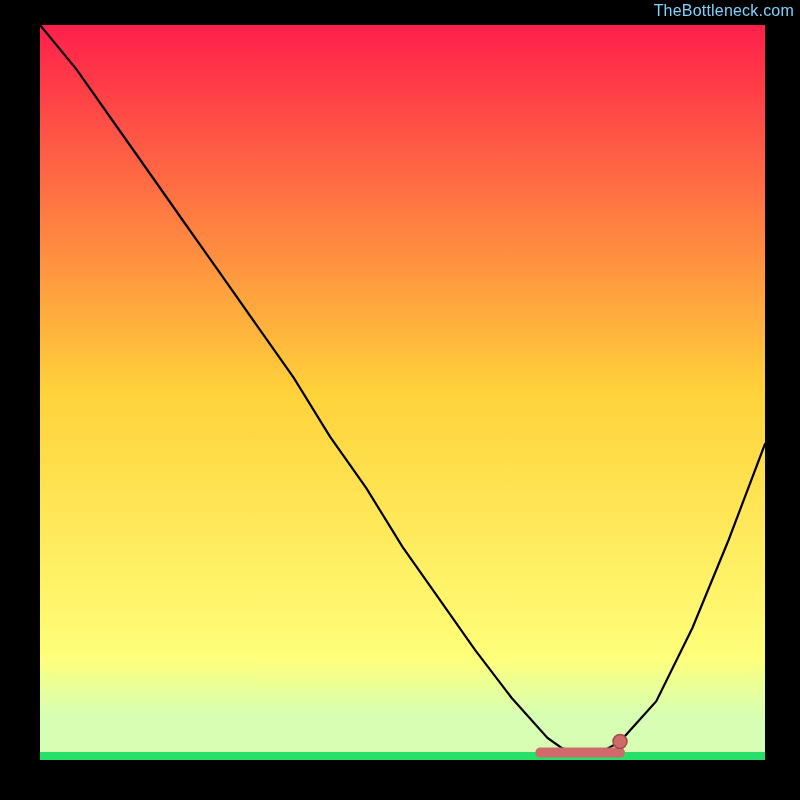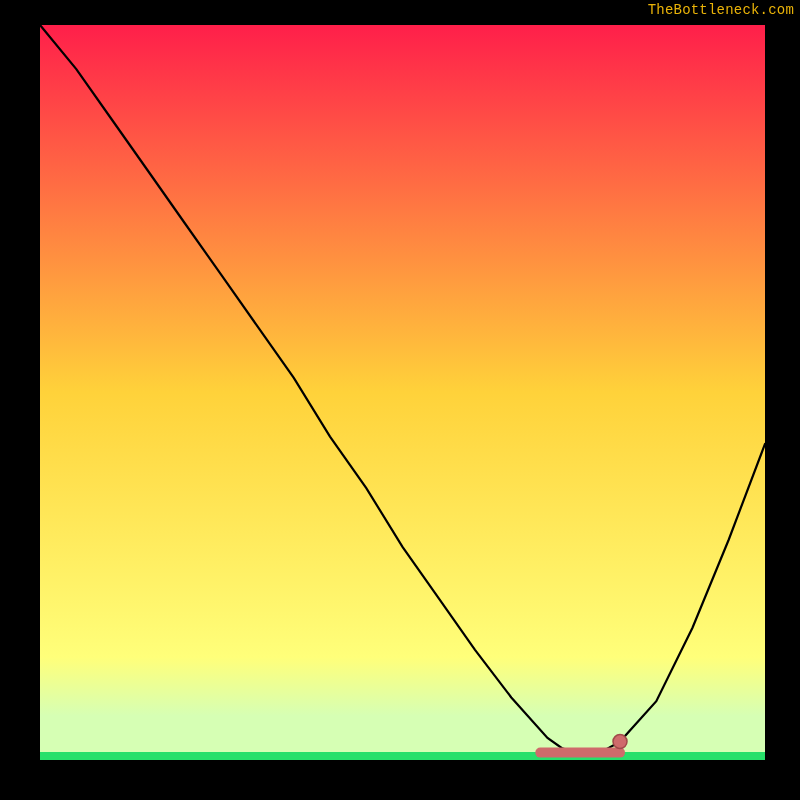--- a/index.html
+++ b/index.html
@@ -13,26 +13,25 @@
   }
   .container {
     position: relative;
     width: 800px;
     height: 800px;
   }
   .attribution {
     position: absolute;
     top: 2px;
     right: 6px;
-    color: #eab308;
-    font-size: 14px;
+    color: #7dd3fc;
+    font-size: 16px;
     font-weight: 500;
     letter-spacing: 0.2px;
     z-index: 5;
-    font-family: Liberation Mono, monospace;
   }
   svg.plot {
     position: absolute;
     top: 0;
     left: 0;
     width: 800px;
     height: 800px;
   }
 </style>
 </head>

